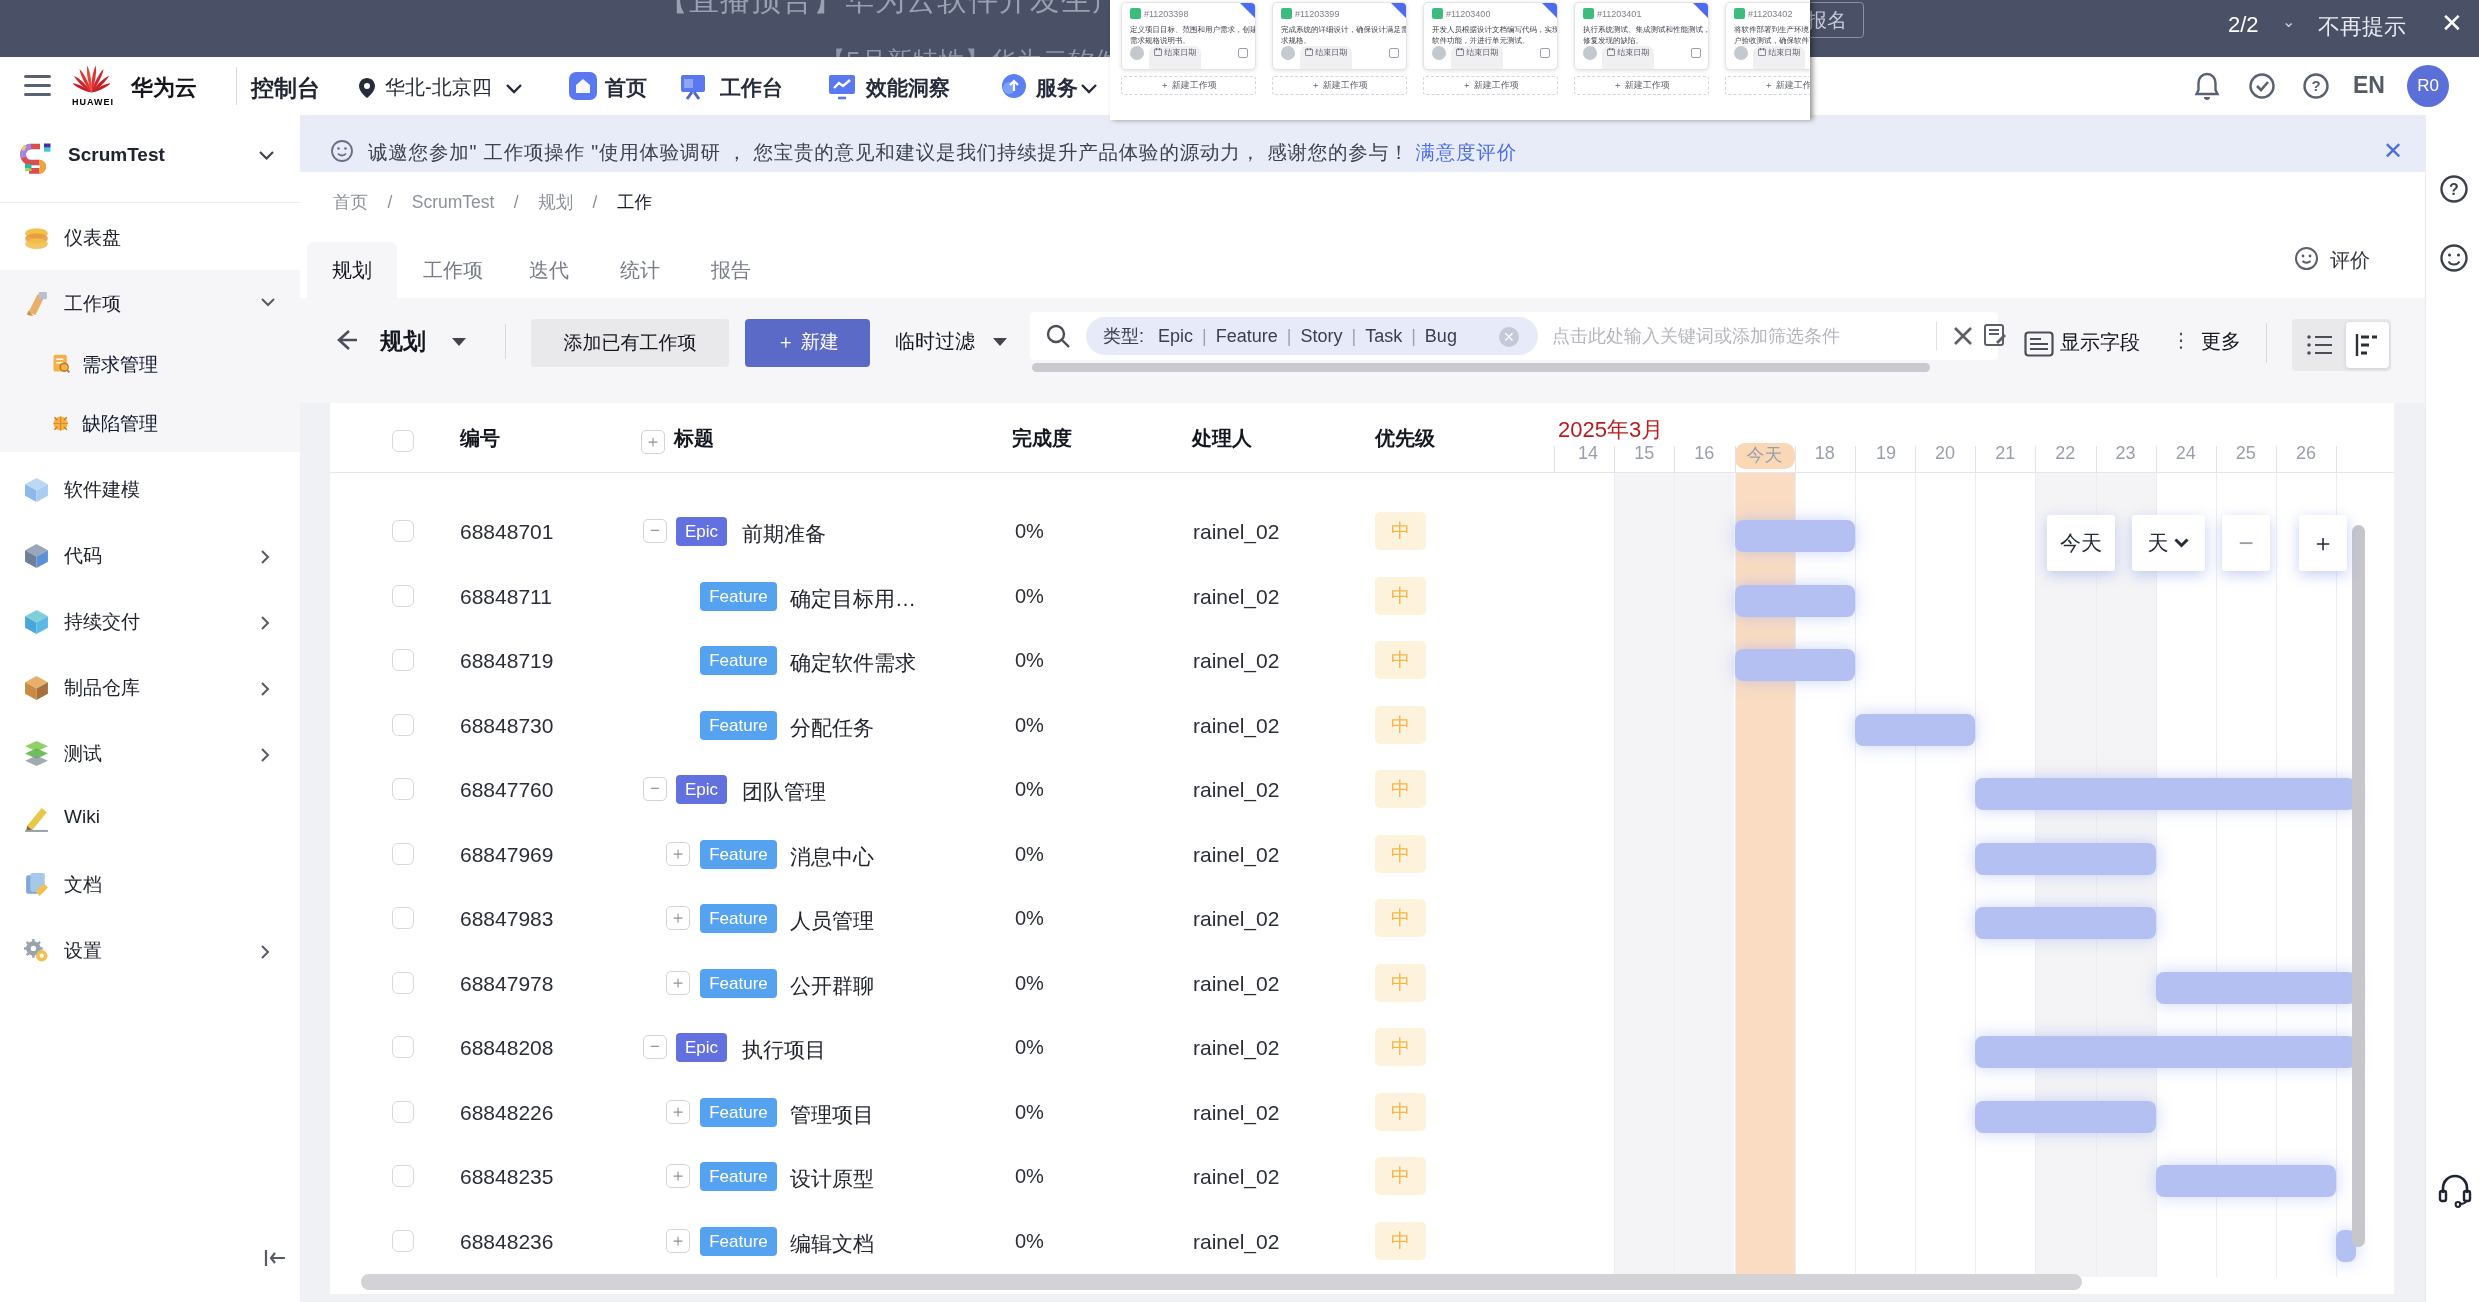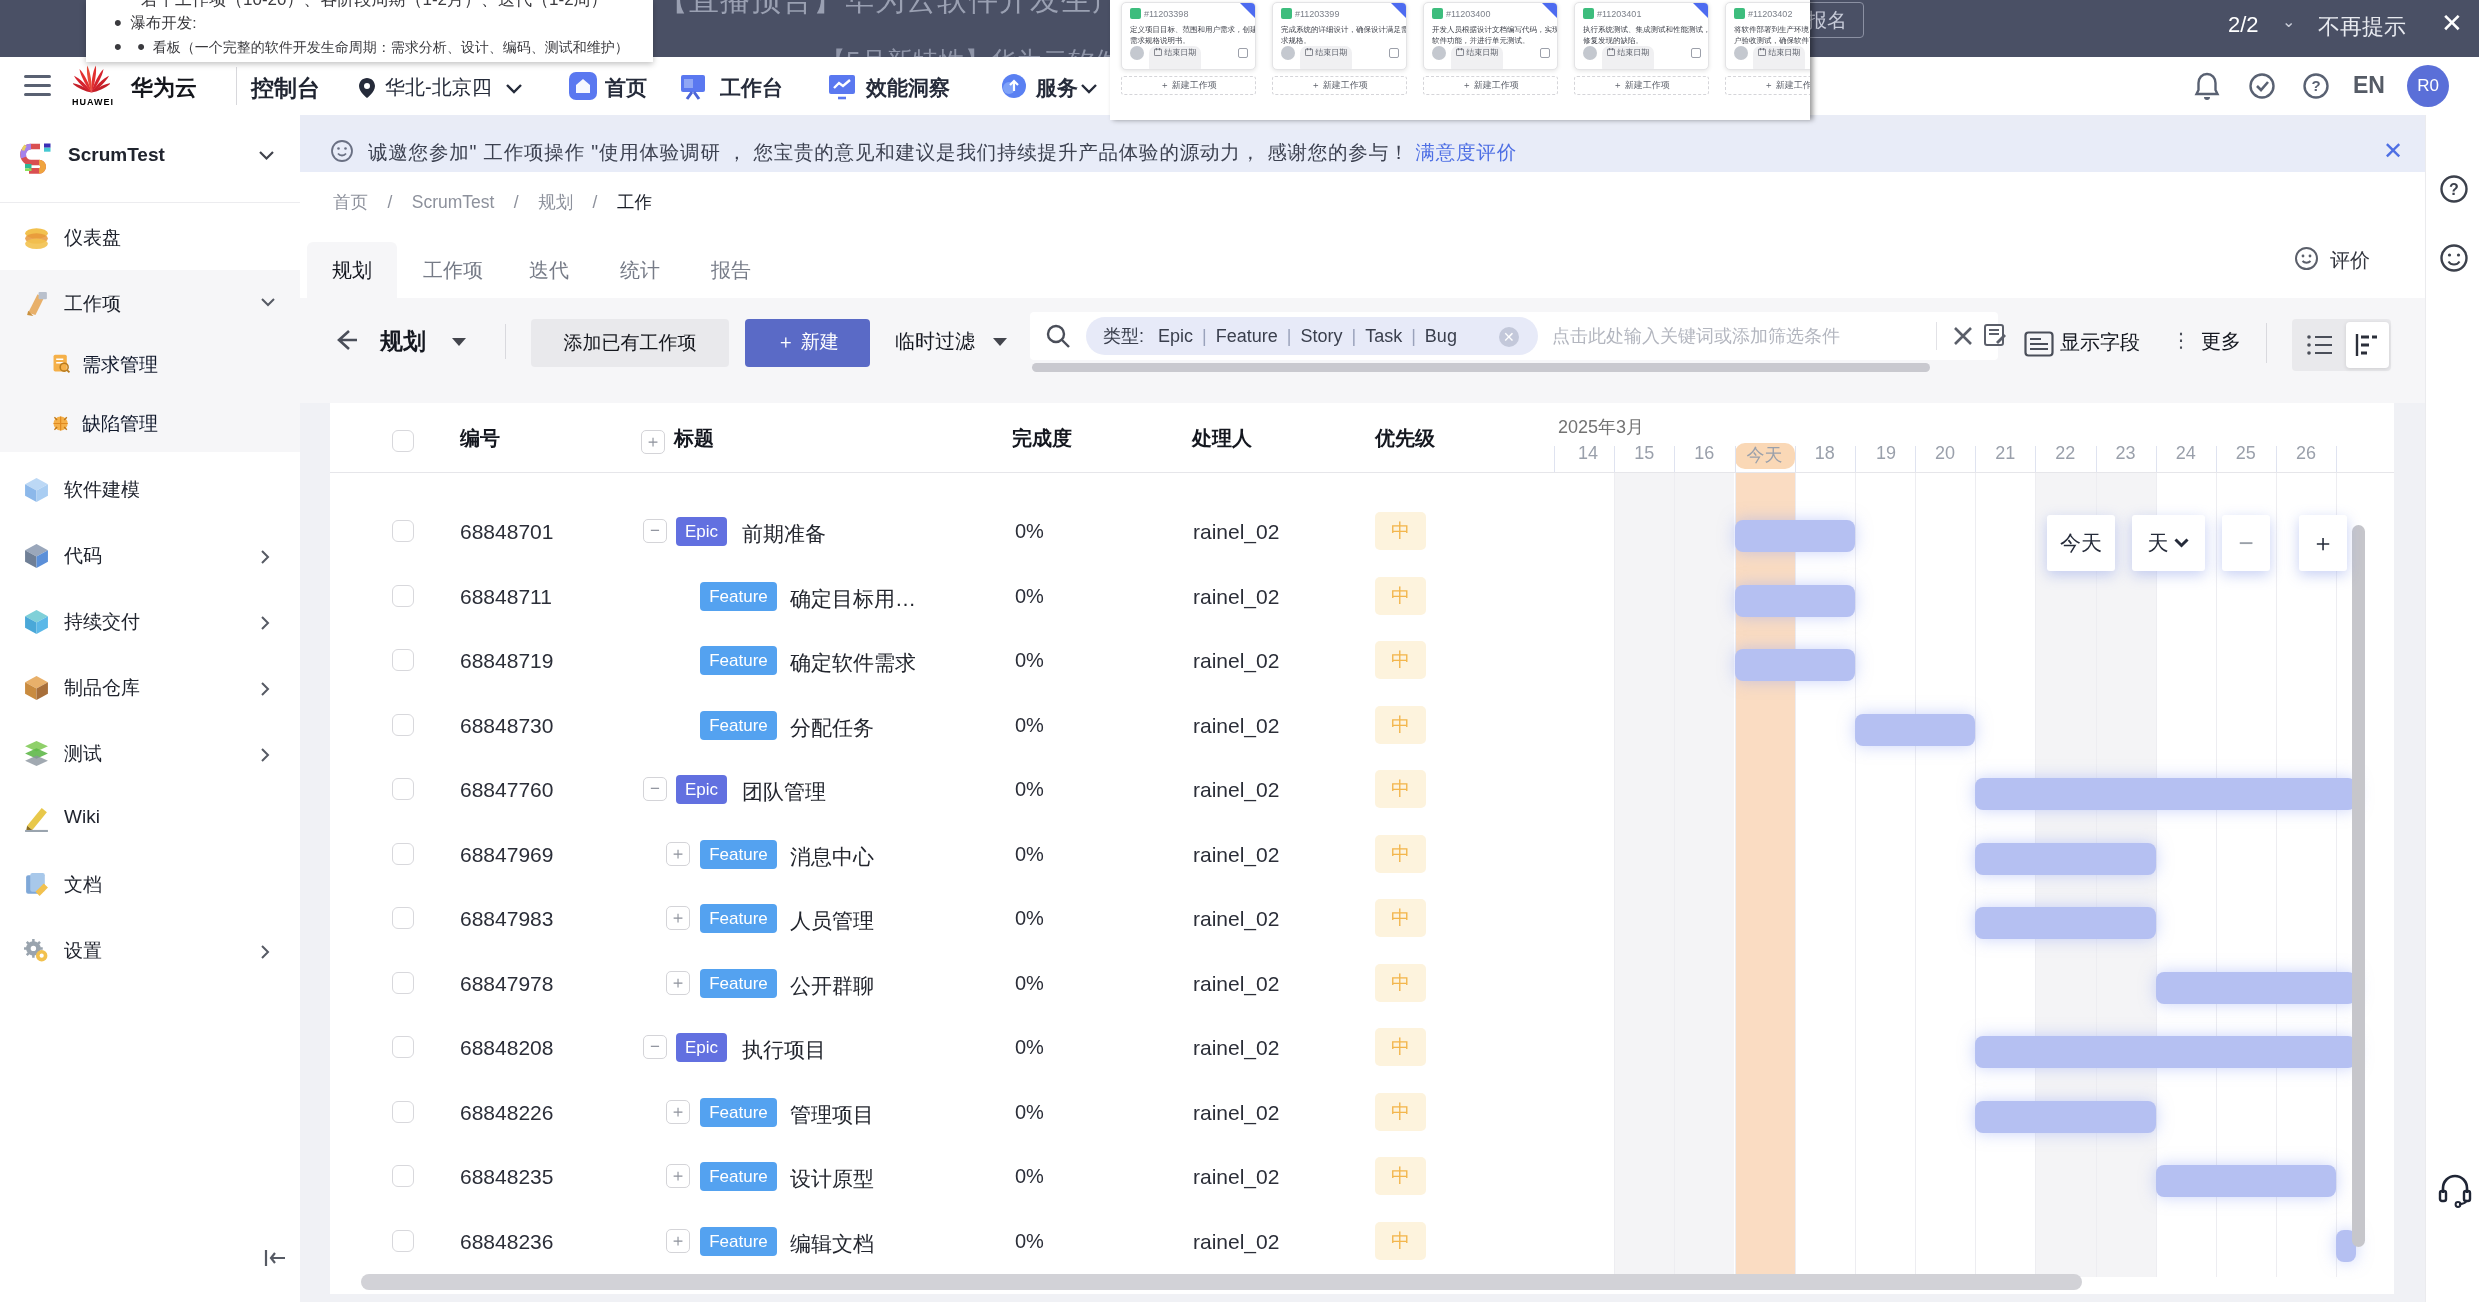--- a/index.html
+++ b/index.html
@@ -105,21 +105,21 @@
 .badge { position:absolute; height:29px; border-radius:4px; color:#fff; font-size:17px; text-align:center; }
 .b-epic { background:#6270e0; width:51px; line-height:29px; }
 .b-feat { background:#54a2f0; width:77px; line-height:29px; }
 .rtitle { position:absolute; font-size:21px; color:#23262e; }
 .pct { position:absolute; left:685px; font-size:20px; color:#2b2e38; }
 .assignee { position:absolute; left:863px; font-size:21px; color:#2b2e38; }
 .prio { position:absolute; left:1045px; width:51px; height:38px; background:#fdf3dd; border-radius:5px; color:#f3b64d; font-size:19px; text-align:center; line-height:38px; }
 
 
 .gantt { position:absolute; left:1224px; top:0; width:840px; height:891px; }
-.g-month { position:absolute; left:4px; top:12px; font-size:18px; color:#737373; }
+.g-month { position:absolute; left:4px; top:12px; font-size:22px; color:#b91c1c; }
 .g-day { position:absolute; top:40px; width:60px; text-align:center; font-size:18px; color:#9aa0ab; }
 .g-today-pill { position:absolute; left:181px; top:40px; width:60px; height:26px; background:#fad8b6; border-radius:10px; }
 .g-grid { position:absolute; top:69px; height:805px; width:1px; background:#ededf1; }
 .g-band { position:absolute; top:69px; height:805px; background:#f4f4f6; }
 .g-today { position:absolute; left:181px; top:69px; width:60px; height:805px; background:#fadcc2; }
 .bar { position:absolute; height:32px; background:#b5c0f2; border-radius:8px; box-shadow:0 0 16px rgba(150,168,245,.5); }
 .vscroll { position:absolute; left:2052px; top:122px; width:13px; height:722px; background:#c6c6cb; border-radius:7px; }
 .hscroll { position:absolute; left:61px; top:871px; width:1721px; height:16px; background:#d2d2d7; border-radius:8px; }
 .fbtn { position:absolute; top:112px; height:56px; background:#fff; border-radius:3px; box-shadow:0 4px 14px rgba(130,150,230,.45); font-size:21px; color:#252b3a; text-align:center; line-height:56px; }
 
@@ -640,25 +640,20 @@
     </div>
 
   <svg style="position:absolute;left:2294px;top:246px;" width="25" height="25" viewBox="0 0 25 25">
       <circle cx="12.5" cy="12.5" r="10.5" fill="none" stroke="#5b5f6a" stroke-width="2"></circle>
       <circle cx="9" cy="10" r="1.4" fill="#5b5f6a"></circle>
       <circle cx="16" cy="10" r="1.4" fill="#5b5f6a"></circle>
       <path d="M8.5 15 a5.5 5.5 0 0 0 8 0" stroke="#5b5f6a" stroke-width="2" fill="none"></path>
     </svg>
   <div style="position:absolute;left:2330px;top:247px;font-size:20px;color:#33363f;">评价</div>
 
-  <div class="tooltip">
-    <div class="l0">若干工作项（10-20）、各阶段周期（1-2月）、迭代（1-2周）</div>
-    <div class="l1"><span style="font-size:22px;vertical-align:-2px;">•</span>&nbsp; 瀑布开发:</div>
-    <div class="l2"><span style="font-size:22px;vertical-align:-2px;">•</span>&nbsp;&nbsp;&nbsp;&nbsp;<span style="font-size:22px;vertical-align:-2px;">•</span>&nbsp; 看板（一个完整的软件开发生命周期：需求分析、设计、编码、测试和维护）</div>
-  </div>
 
   <div class="cardpanel" id="cardpanel">
       <div class="wcard" style="left:11px;">
         <div class="dico"></div>
         <div class="idt">#11203398</div>
         <div class="tri"></div>
         <div class="bd">定义项目目标、范围和用户需求，创建<br>需求规格说明书。</div>
         <div class="av"></div>
         <div class="dt"><svg width="8" height="8" viewBox="0 0 10 10" style="vertical-align:-1px;">
             <rect x="0.5" y="1.5" width="9" height="8" rx="1" fill="none" stroke="#5c606a"></rect>

